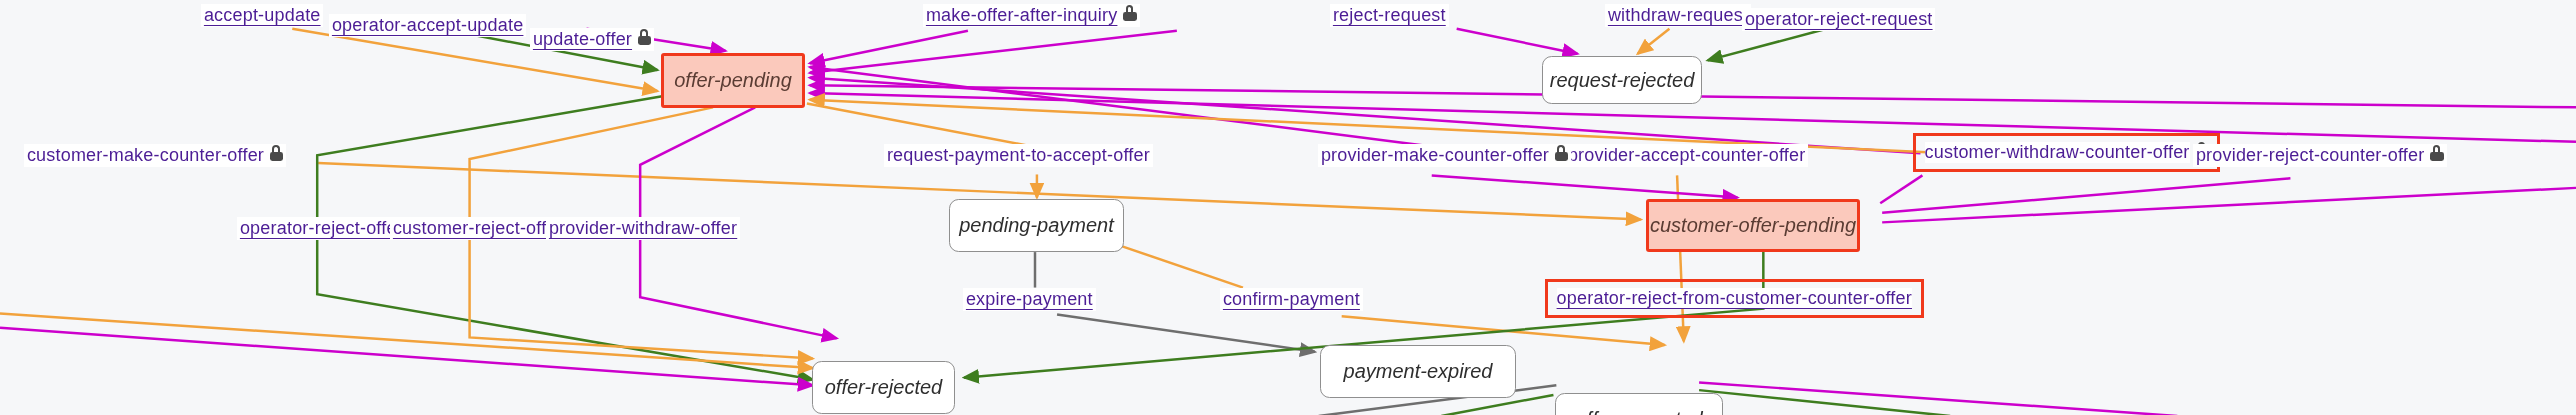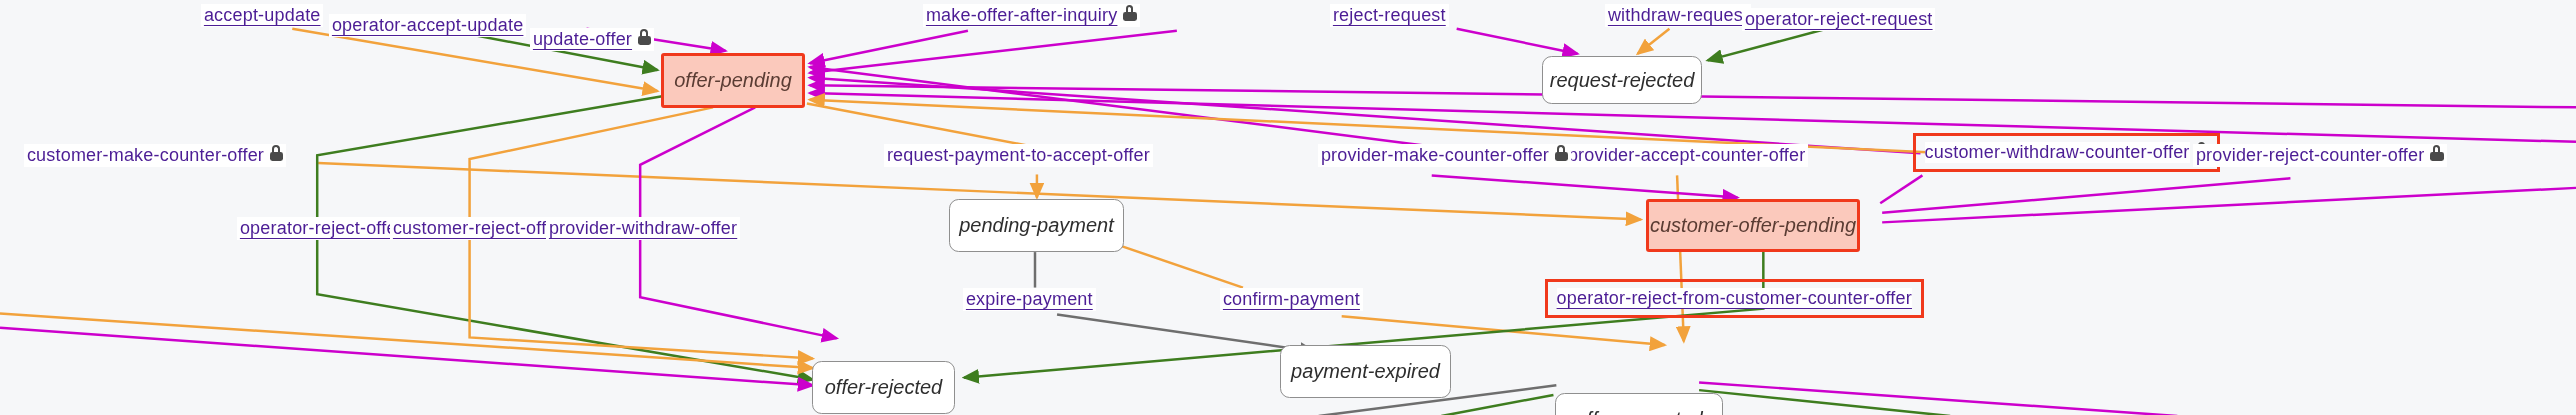--- a/index.html
+++ b/index.html
@@ -107,21 +107,21 @@
     </div>
     <div class="state" style="left: 949px; top: 199px; width: 175px; height: 53px;">
       <span>pending-payment</span>
     </div>
     <div class="state highlighted" style="left: 1646px; top: 199px; width: 214px; height: 53px;">
       <span>customer-offer-pending</span>
     </div>
     <div class="state" style="left: 812px; top: 345px; width: 143px; height: 53px; margin-top: 16px;">
       <span>offer-rejected</span>
     </div>
-    <div class="state" style="left: 1280px; top: 345px; width: 171px; height: 53px;">
+    <div class="state" style="left: 1320px; top: 345px; width: 196px; height: 53px;">
       <span>payment-expired</span>
     </div>
     <div class="state" style="left: 1555px; top: 345px; width: 168px; height: 53px; margin-top: 48px;">
       <span>offer-accepted</span>
     </div>
     <div class="transition" style="left: 201px; top: 3.8px;">
       <span class="t-label underlined">accept-update</span>
     </div>
     <div class="transition" style="left: 329px; top: 2px; margin-top: 12px;">
       <span class="t-label underlined">operator-accept-update</span>

